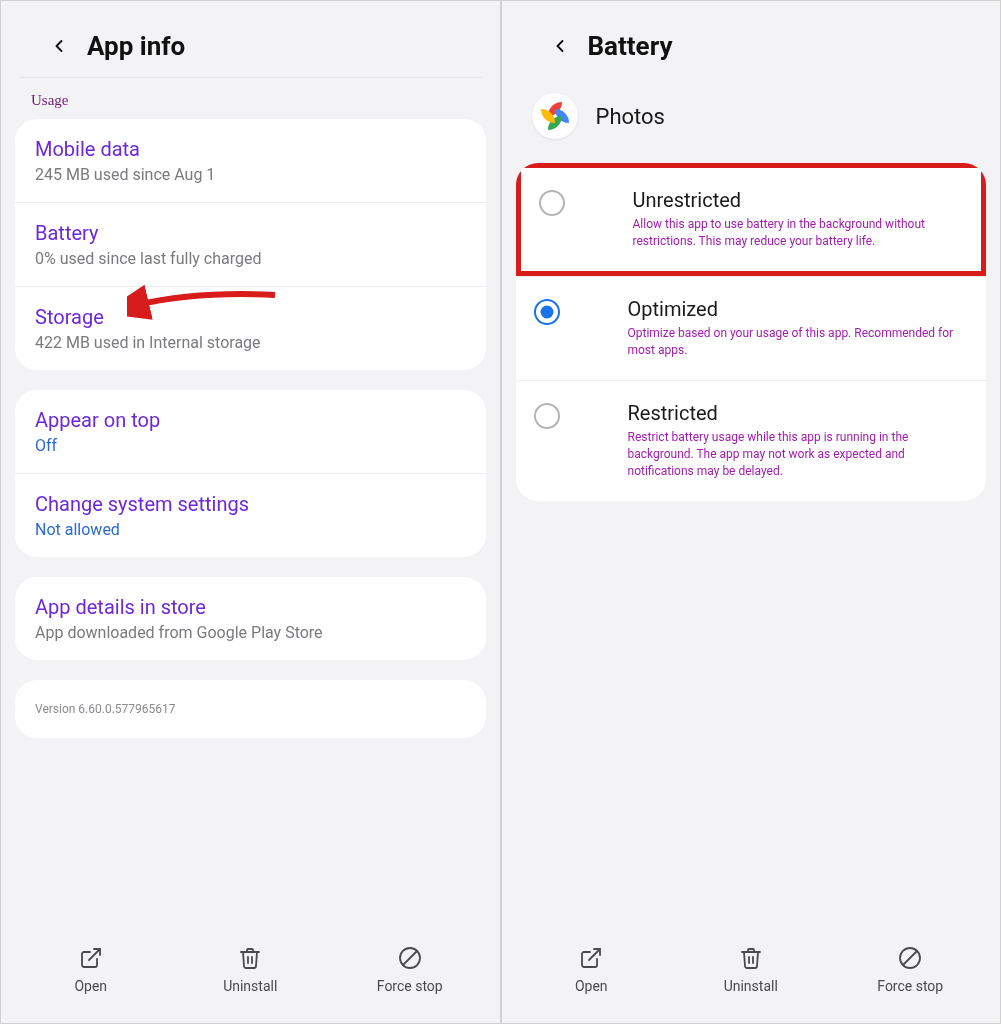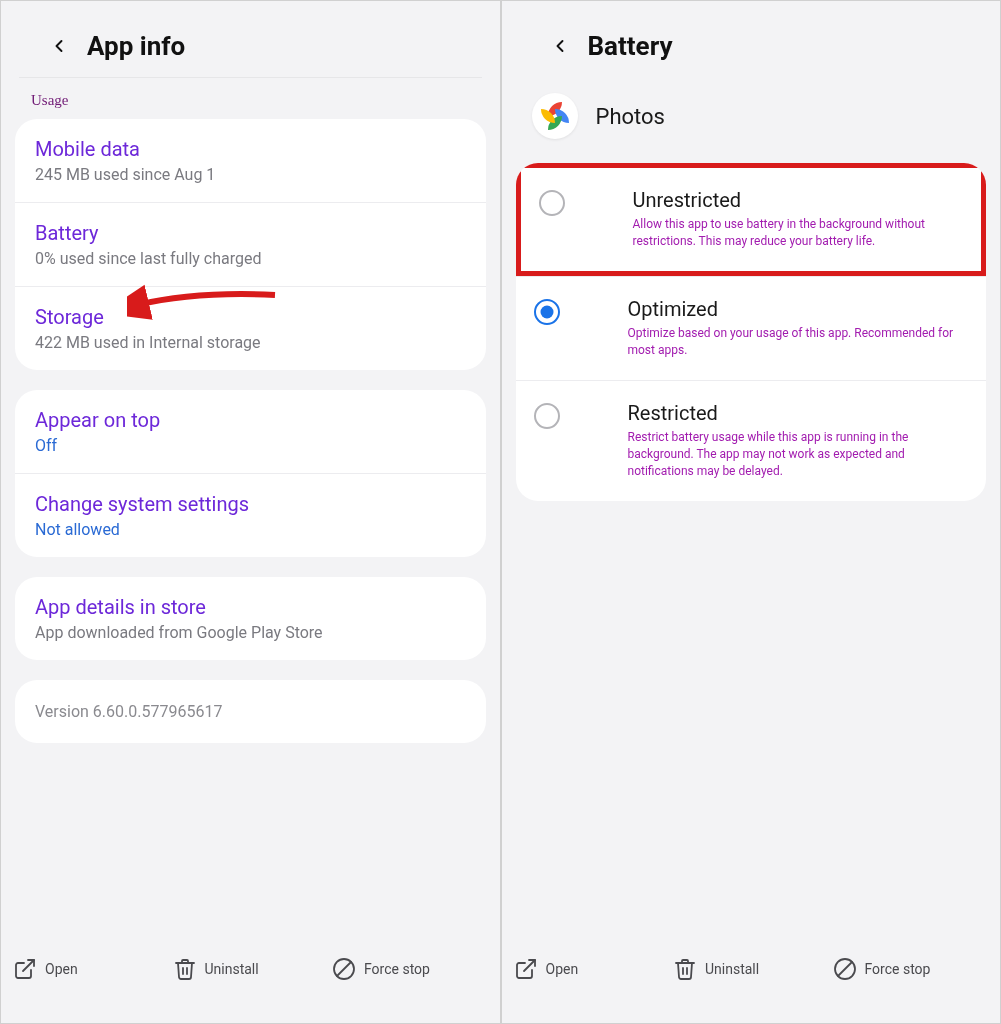--- a/index.html
+++ b/index.html
@@ -134,33 +134,33 @@
     height: 100px;
     background: #f3f3f5;
     display: flex;
     justify-content: space-around;
     align-items: center;
     padding: 0 10px 8px 10px;
   }
   .bb-item {
     flex: 1;
     display: flex;
-    flex-direction: row;
+    flex-direction: column;
     align-items: center;
     gap: 6px;
     color: #4a4a4e;
     font-size: 14px;
   }
   .bb-icon { width: 28px; height: 28px; display:flex; align-items:center; justify-content:center; }
   .version-card {
     background: #fff;
     border-radius: 22px;
     margin: 0 14px 20px 14px;
     padding: 22px 20px;
-    font-size: 16px;
+    font-size: 12px;
     color: #8a8a8f;
   }
   
   .photos-logo { position: relative; width: 28px; height: 28px; }
   .petal { position:absolute; width:14px; height:14px; border-radius:14px 0 14px 0; }
   .p1{ background:#ea4335; top:0; left:7px; transform:rotate(0deg);}
   .p2{ background:#4285f4; top:7px; left:14px; transform:rotate(90deg);}
   .p3{ background:#34a853; top:14px; left:7px; transform:rotate(180deg);}
   .p4{ background:#fbbc04; top:7px; left:0; transform:rotate(270deg);}
 </style>

